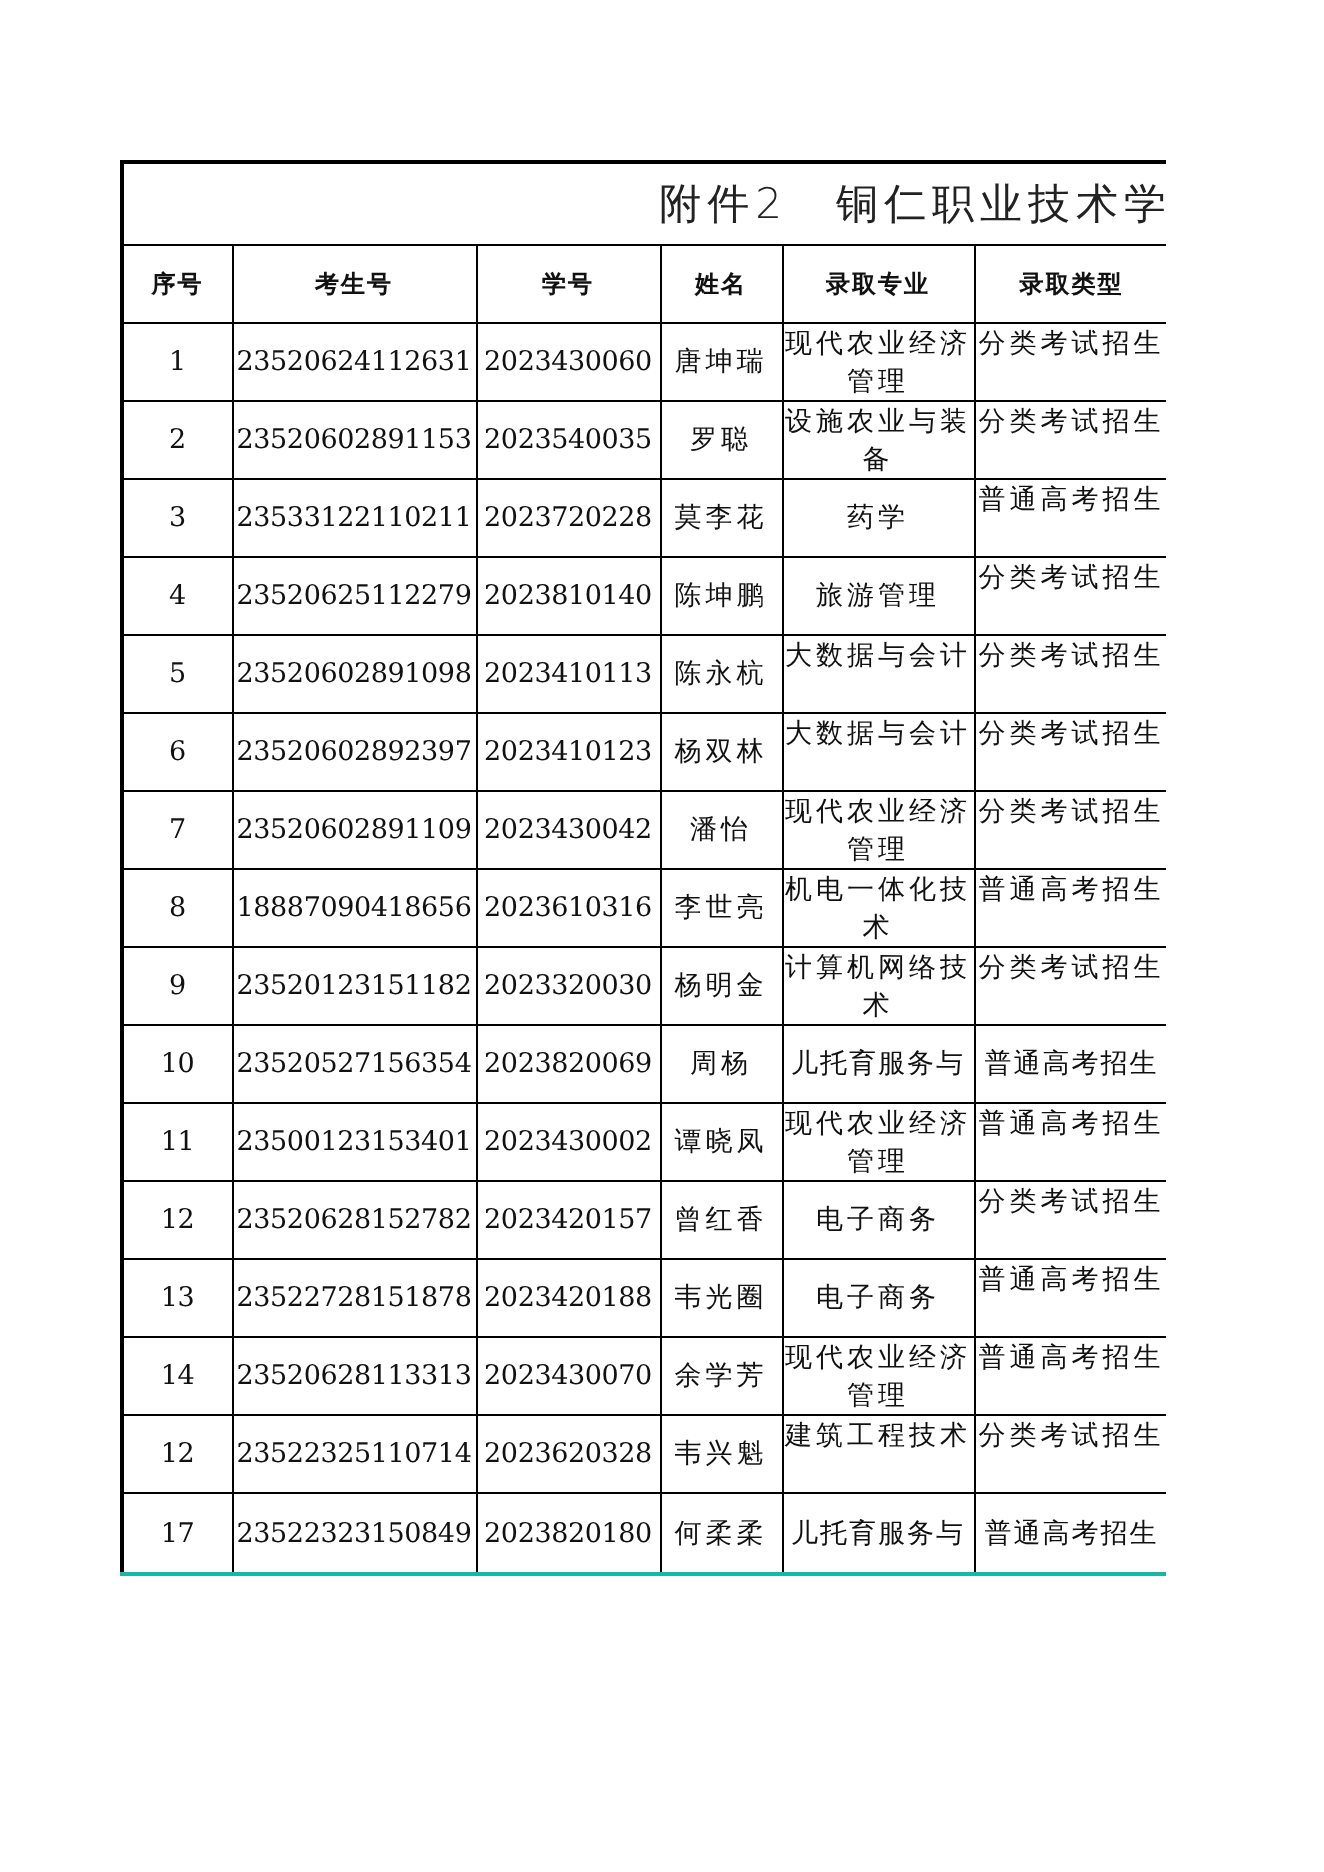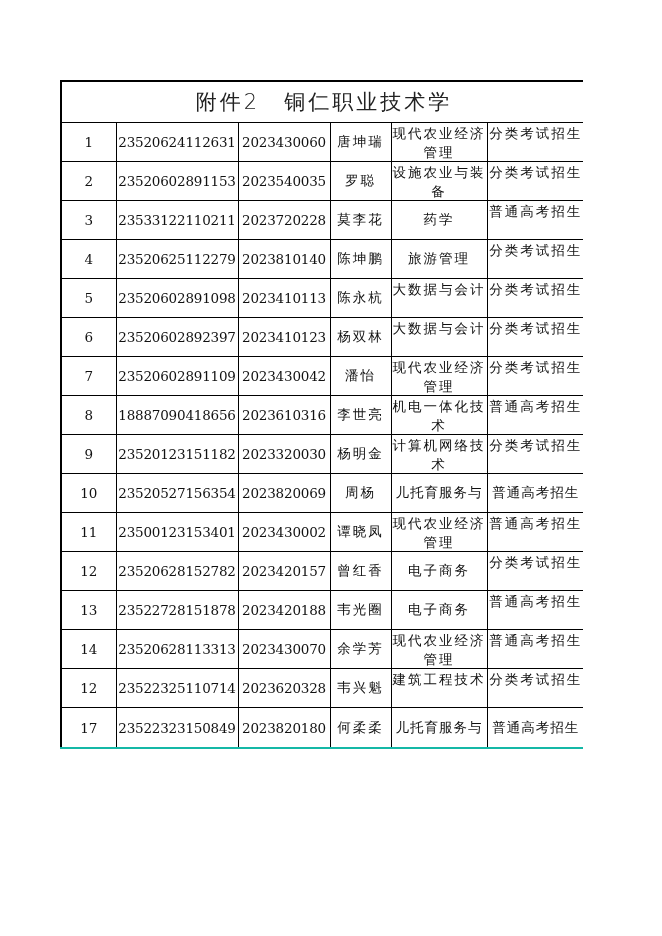--- a/index.html
+++ b/index.html
@@ -3,21 +3,21 @@
 <meta charset="utf-8">
 <style>
   html, body { margin: 0; padding: 0; background: #ffffff; }
   body { width: 662px; height: 936px; position: relative; overflow: hidden;
          font-family: "DejaVu Serif", "Liberation Serif", serif; color: #111; }
   .sheet { position: absolute; left: 60px; top: 80px; width: 523px; overflow: hidden; }
   table { border-collapse: collapse; table-layout: fixed; width: 523px; }
   td, th { border: 1px solid #000; padding: 0; text-align: center; vertical-align: middle;
            overflow: hidden; white-space: nowrap; }
   .title-row td { height: 40px; border-top: 2px solid #000; border-left: 2px solid #000;
-                  border-right: none; font-size: 21px; letter-spacing: 3px;
+                  border-right: none; text-align: right; font-size: 21px; letter-spacing: 3px;
                   font-family: "DejaVu Sans", sans-serif; font-weight: 300; color: #222;
                   padding-right: 0; }
   .title-inner { display: inline-block; white-space: nowrap; margin-right: -2px; }
   .header-row th { height: 38px; font-size: 12px; font-weight: bold;
                    font-family: "DejaVu Sans", sans-serif; letter-spacing: 1px; }
   .data-row td { height: 38px; font-size: 13.5px; }
   .data-row.tall td { height: 39px; }
   td.first, th.first { border-left: 2px solid #000; }
   .last-row td { border-bottom: 2px solid #14b8a6; }
   .thick-top td { border-top: 2px solid #000; }
@@ -40,20 +40,28 @@
       <col style="width:61px">
         <col style="width:96px">
         <col style="width:97px">
     </colgroup>
     <tbody id="tbody">
       <tr class="title-row">
         <td colspan="6" class="first">
           <span class="title-inner">附件2　铜仁职业技术学</span>
         </td>
       </tr>
+      <tr class="header-row">
+        <th class="first">序号</th>
+        <th>考生号</th>
+        <th>学号</th>
+        <th>姓名</th>
+        <th>录取专业</th>
+        <th class="clip-r">录取类型</th>
+      </tr>
     <tr class="data-row">
     <td class="first num"><span class="single">1</span></td>
     <td class="num"><span>23520624112631</span></td>
     <td class="num"><span>2023430060</span></td>
     <td class="cjk"><span>唐坤瑞</span></td>
     <td class="cjk">
             <span class="wrap">现代农业经济管理</span>
           </td>
     <td class="cjk clip-r">
             <span class="wrap">分类考试招生</span>

